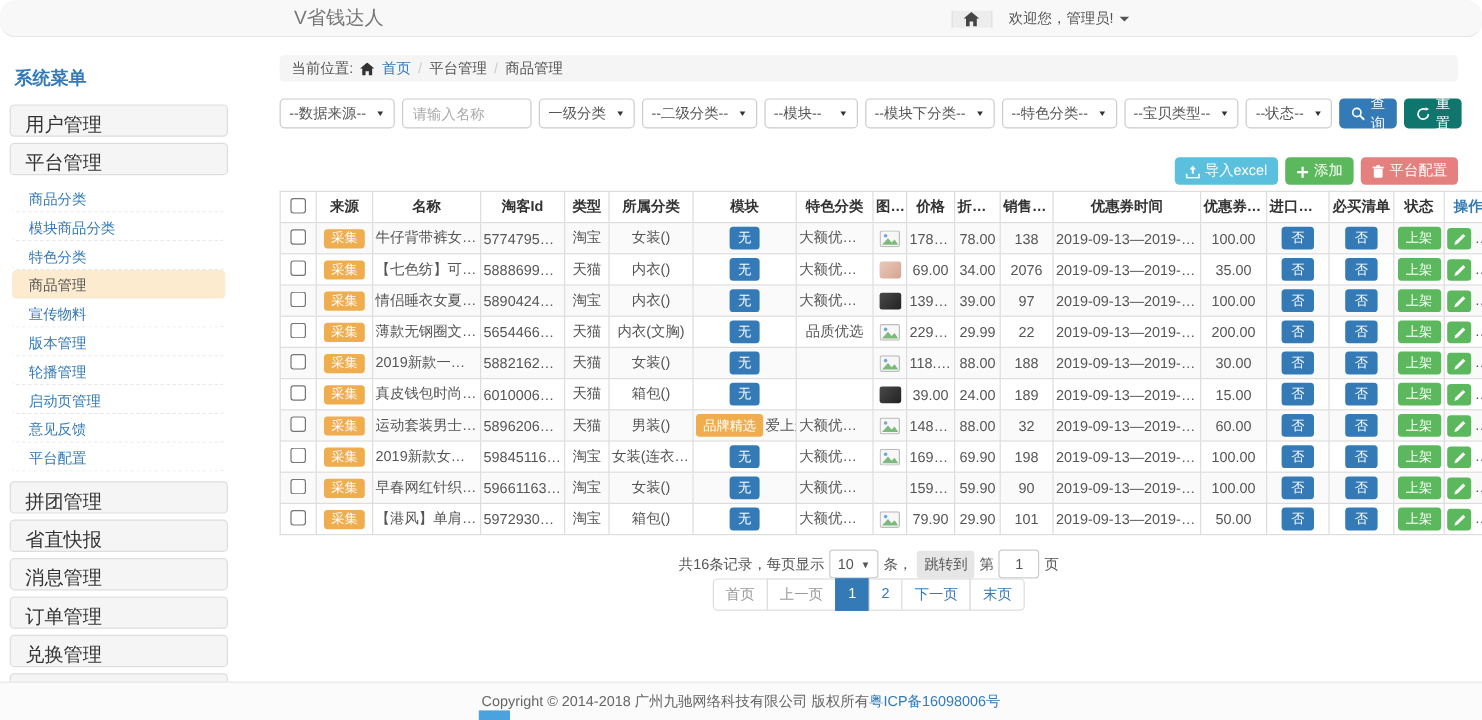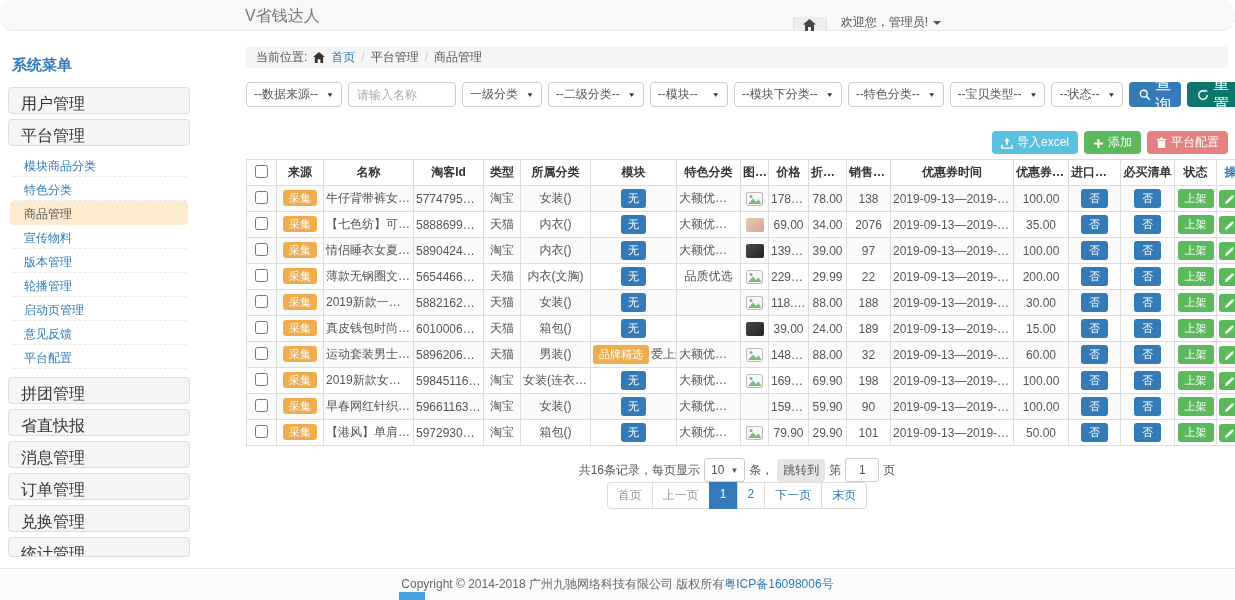--- a/index.html
+++ b/index.html
@@ -4,56 +4,56 @@
 <style>
   * { margin:0; padding:0; box-sizing:border-box; }
   html,body { width:1235px; height:600px; overflow:hidden; background:#fff;
     font-family:"Liberation Sans","DejaVu Sans",sans-serif; font-size:12px; color:#333; }
   .page { position:relative; width:1235px; height:600px; }
 
   
   .top-header { position:absolute; top:0; left:0; width:1235px; height:31px;
     background:#f8f8f8; border-bottom:1px solid #e7e7e7;border-radius:13px; }
   .brand { position:absolute; left:245px; top:0; line-height:31px; font-size:16px; color:#777; }
-  .header-right { position:absolute; right:280px; top:0; height:31px; display:flex; align-items:flex-end; }
+  .header-right { position:absolute; right:280px; top:0; height:31px; display:flex; align-items:center; }
   .home-box { width:34px; display:flex; align-items:center; justify-content:center;
     background:#ededed; border-left:1px solid #e0e0e0; border-right:1px solid #e0e0e0; cursor:pointer; }
   .welcome { display:flex; align-items:center; gap:5px; padding:0 14px; color:#555; cursor:pointer; }
   .caret-down { display:inline-block; width:0; height:0; border-left:4px solid transparent;
     border-right:4px solid transparent; border-top:4px solid #555; }
 
   
   .sidebar { position:absolute; left:8px; top:50px; width:182px; }
   .side-title { color:#337ab7; font-size:15px; font-weight:bold; margin:6px 0 12px 4px; }
   .side-group { background:#f5f5f5; border:1px solid #ddd; border-radius:4px;
     padding:6px 12px; margin-bottom:5px; font-size:16px; color:#333; cursor:pointer; height:27px; }
   .side-sub { padding:2px 0 4px 0; margin-bottom:4px; }
   .side-item { color:#337ab7; padding:5px 14px; margin:0 2px; border-bottom:1px dashed #e8e8e8;
     cursor:pointer; border-radius:4px; height:24px; }
   .side-item.active { background:#fdebd0; color:#555; border-bottom-color:transparent; }
 
   
-  .main { position:absolute; left:218px; top:46px; width:1010px;padding-left:28px; }
+  .main { position:absolute; left:205px; top:46px; width:1010px;padding-left:28px; }
   .breadcrumb { background:#f5f5f5; border-radius:4px; padding:4px 10px; height:22px;
     display:flex; align-items:center; gap:6px; color:#555; }
   .breadcrumb .bc-link { color:#337ab7; cursor:pointer; }
   .breadcrumb .bc-sep { color:#ccc; }
   .bc-home-icon svg { display:block; }
 
   
   .filter-bar { margin-top:14px; display:flex; align-items:center; gap:6px; flex-wrap:nowrap; }
   .fselect { display:inline-flex; align-items:center; justify-content:space-between; gap:8px;
     border:1px solid #ccc; border-radius:4px; background:#fff; height:25px; padding:0 7px;
     color:#555; cursor:pointer; white-space:nowrap; }
   .fselect .sel-caret { font-size:8px; color:#333; transform:scaleY(.8); }
   .ftext { border:1px solid #ccc; border-radius:4px; height:25px; width:108px; padding:0 8px;
     color:#555; font-size:12px; font-family:inherit; }
   .ftext::placeholder { color:#aaa; }
   .fbtn { display:inline-flex; align-items:center; gap:4px; border:none; border-radius:4px;
-    height:25px; padding:0 10px; color:#fff; font-size:16px; cursor:pointer; font-family:inherit; }
+    height:25px; padding:0 10px; color:#fff; font-size:12px; cursor:pointer; font-family:inherit; }
   .fbtn.primary { background:#337ab7; }
   .fbtn.info { background:#0f766e; }
 
   
   .toolbar { margin-top:24px; display:flex; justify-content:flex-end; gap:6px; }
   .tbtn { display:inline-flex; align-items:center; gap:4px; border:none; border-radius:4px;
     height:23px; padding:0 9px; color:#fff; font-size:12px; cursor:pointer; font-family:inherit; }
   .tbtn.import { background:#5bc0de; }
   .tbtn.add { background:#5cb85c; }
   .tbtn.danger { background:#e4807d; }
@@ -128,20 +128,21 @@
       </div>
     </div>
   </div>
 
   <div class="sidebar">
     <div class="side-title">系统菜单</div>
     <div id="sidebar-groups">
         <div class="side-group">用户管理</div>
         <div class="side-group">平台管理</div>
         <div class="side-sub">
+          <div class="side-item">商品分类</div>
           <div class="side-item">模块商品分类</div>
           <div class="side-item">特色分类</div>
           <div class="side-item active">商品管理</div>
           <div class="side-item">宣传物料</div>
           <div class="side-item">版本管理</div>
           <div class="side-item">轮播管理</div>
           <div class="side-item">启动页管理</div>
           <div class="side-item">意见反馈</div>
           <div class="side-item">平台配置</div>
         </div>

